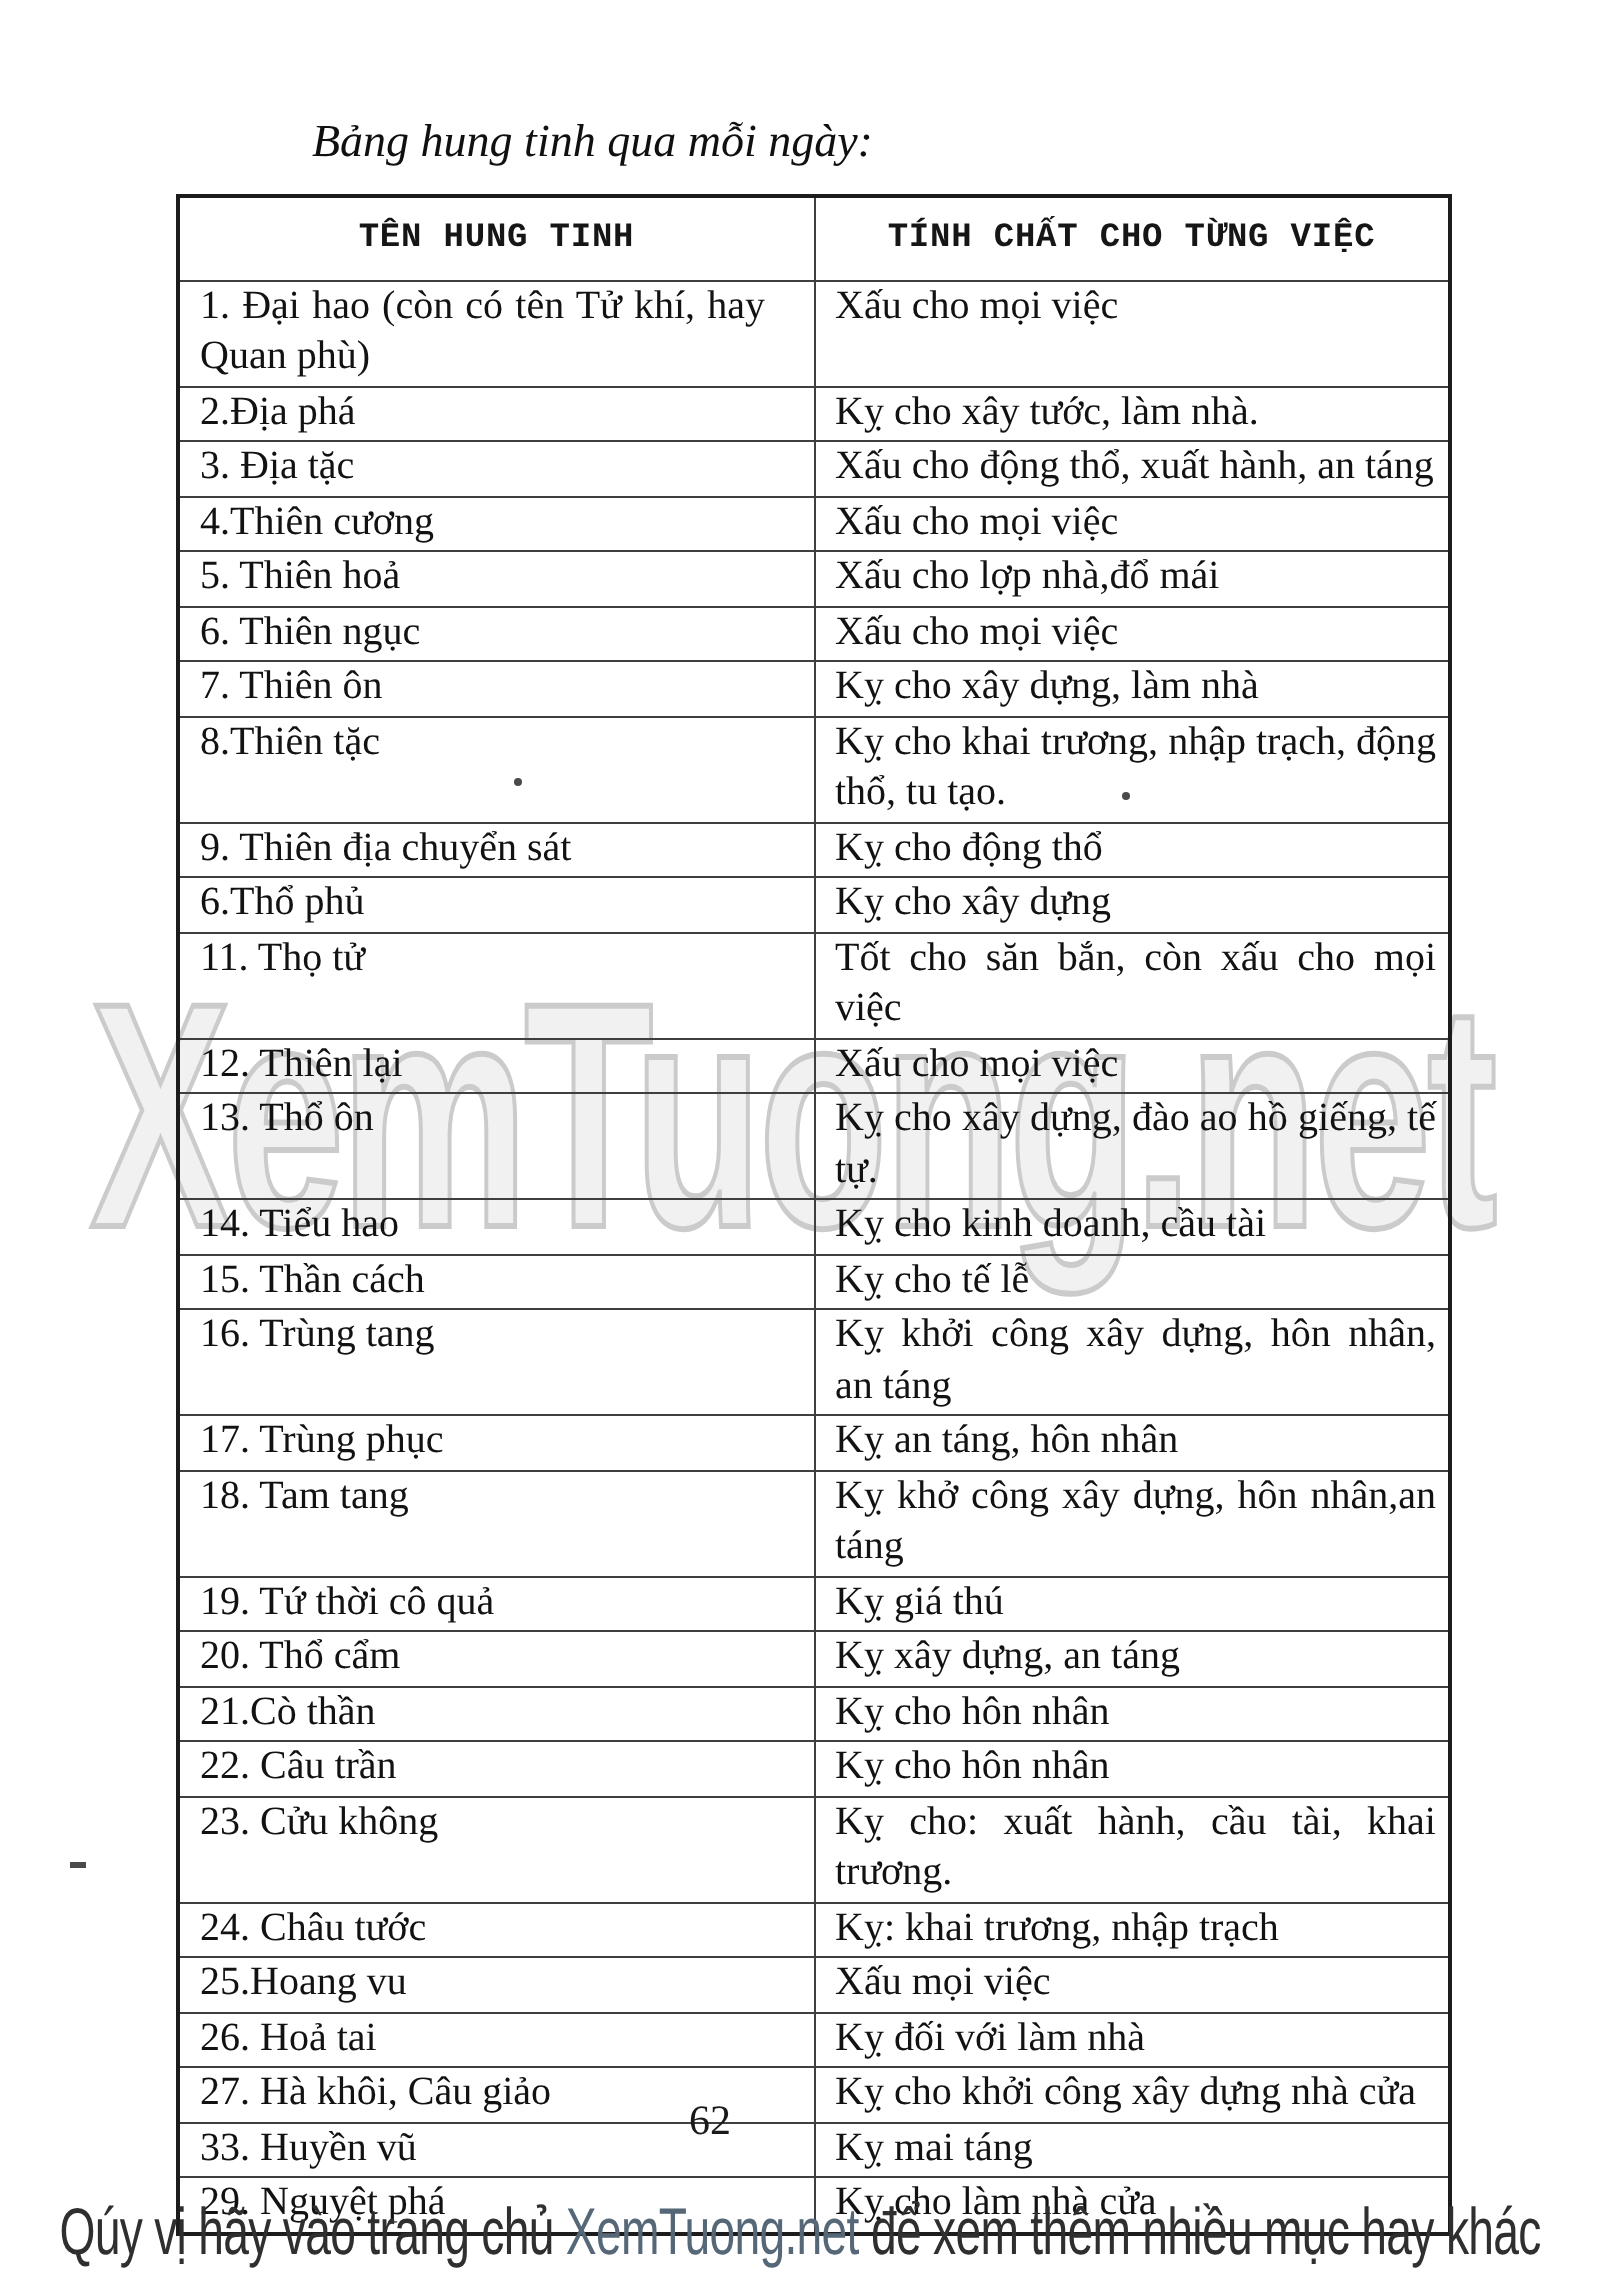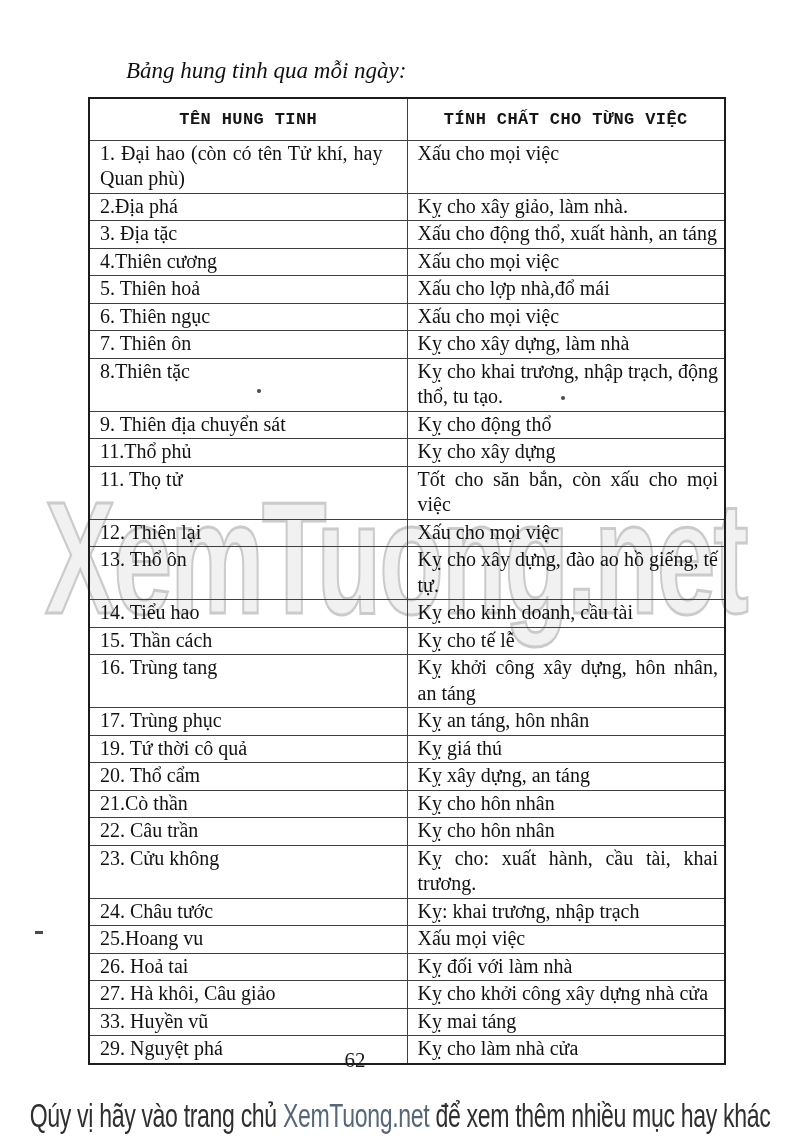--- a/index.html
+++ b/index.html
@@ -25,21 +25,21 @@
     white-space: nowrap;
     color: #f1f1f1;
     -webkit-text-stroke: 3px #cbcbcb;
     letter-spacing: -3px;
     transform: scaleX(0.66);
     transform-origin: left top;
   }
 
   .title {
     position: absolute;
-    top: 58px; left: 126px;
+    top: 58px; left: 156px;
     z-index: 2;
     font-style: italic;
     font-size: 23px;
     color: #101010;
   }
 
   table.main {
     position: absolute;
     top: 97px; left: 88px;
     width: 638px;
@@ -119,21 +119,21 @@
         <th>TÍNH CHẤT CHO TỪNG VIỆC</th>
       </tr>
     </thead>
     <tbody id="table-body">
         <tr>
           <td class="name-cell">1. Đại hao (còn có tên Tử khí, hay Quan phù)</td>
           <td class="value-cell">Xấu cho mọi việc</td>
         </tr>
         <tr>
           <td class="name-cell">2.Địa phá</td>
-          <td class="value-cell">Kỵ cho xây giảo, làm nhà.</td>
+          <td class="value-cell">Kỵ cho xây tước, làm nhà.</td>
         </tr>
         <tr>
           <td class="name-cell">3. Địa tặc</td>
           <td class="value-cell">Xấu cho động thổ, xuất hành, an táng</td>
         </tr>
         <tr>
           <td class="name-cell">4.Thiên cương</td>
           <td class="value-cell">Xấu cho mọi việc</td>
         </tr>
         <tr>
@@ -150,21 +150,21 @@
         </tr>
         <tr>
           <td class="name-cell">8.Thiên tặc</td>
           <td class="value-cell">Kỵ cho khai trương, nhập trạch, động thổ, tu tạo.</td>
         </tr>
         <tr>
           <td class="name-cell">9. Thiên địa chuyển sát</td>
           <td class="value-cell">Kỵ cho động thổ</td>
         </tr>
         <tr>
-          <td class="name-cell">11.Thổ phủ</td>
+          <td class="name-cell">6.Thổ phủ</td>
           <td class="value-cell">Kỵ cho xây dựng</td>
         </tr>
         <tr>
           <td class="name-cell">11. Thọ tử</td>
           <td class="value-cell">Tốt cho săn bắn, còn xấu cho mọi việc</td>
         </tr>
         <tr>
           <td class="name-cell">12. Thiên lại</td>
           <td class="value-cell">Xấu cho mọi việc</td>
         </tr>
@@ -180,20 +180,24 @@
           <td class="name-cell">15. Thần cách</td>
           <td class="value-cell">Kỵ cho tế lễ</td>
         </tr>
         <tr>
           <td class="name-cell">16. Trùng tang</td>
           <td class="value-cell">Kỵ khởi công xây dựng, hôn nhân, an táng</td>
         </tr>
         <tr>
           <td class="name-cell">17. Trùng phục</td>
           <td class="value-cell">Kỵ an táng, hôn nhân</td>
+        </tr>
+        <tr>
+          <td class="name-cell">18. Tam tang</td>
+          <td class="value-cell">Kỵ khở công xây dựng, hôn nhân,an táng</td>
         </tr>
         <tr>
           <td class="name-cell">19. Tứ thời cô quả</td>
           <td class="value-cell">Kỵ giá thú</td>
         </tr>
         <tr>
           <td class="name-cell">20. Thổ cẩm</td>
           <td class="value-cell">Kỵ xây dựng, an táng</td>
         </tr>
         <tr>

